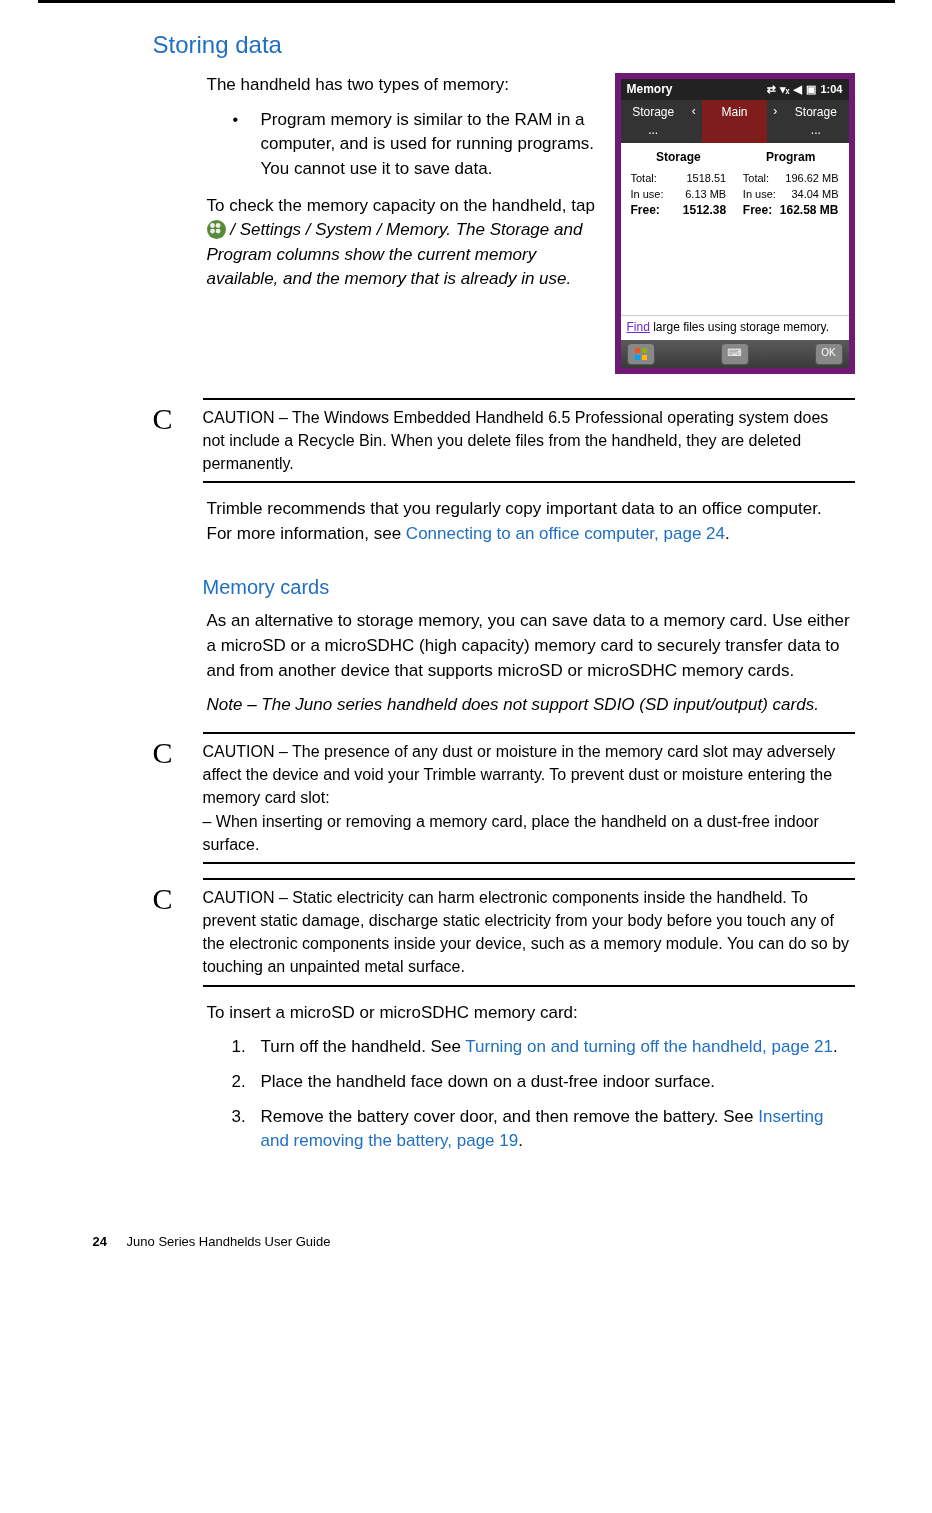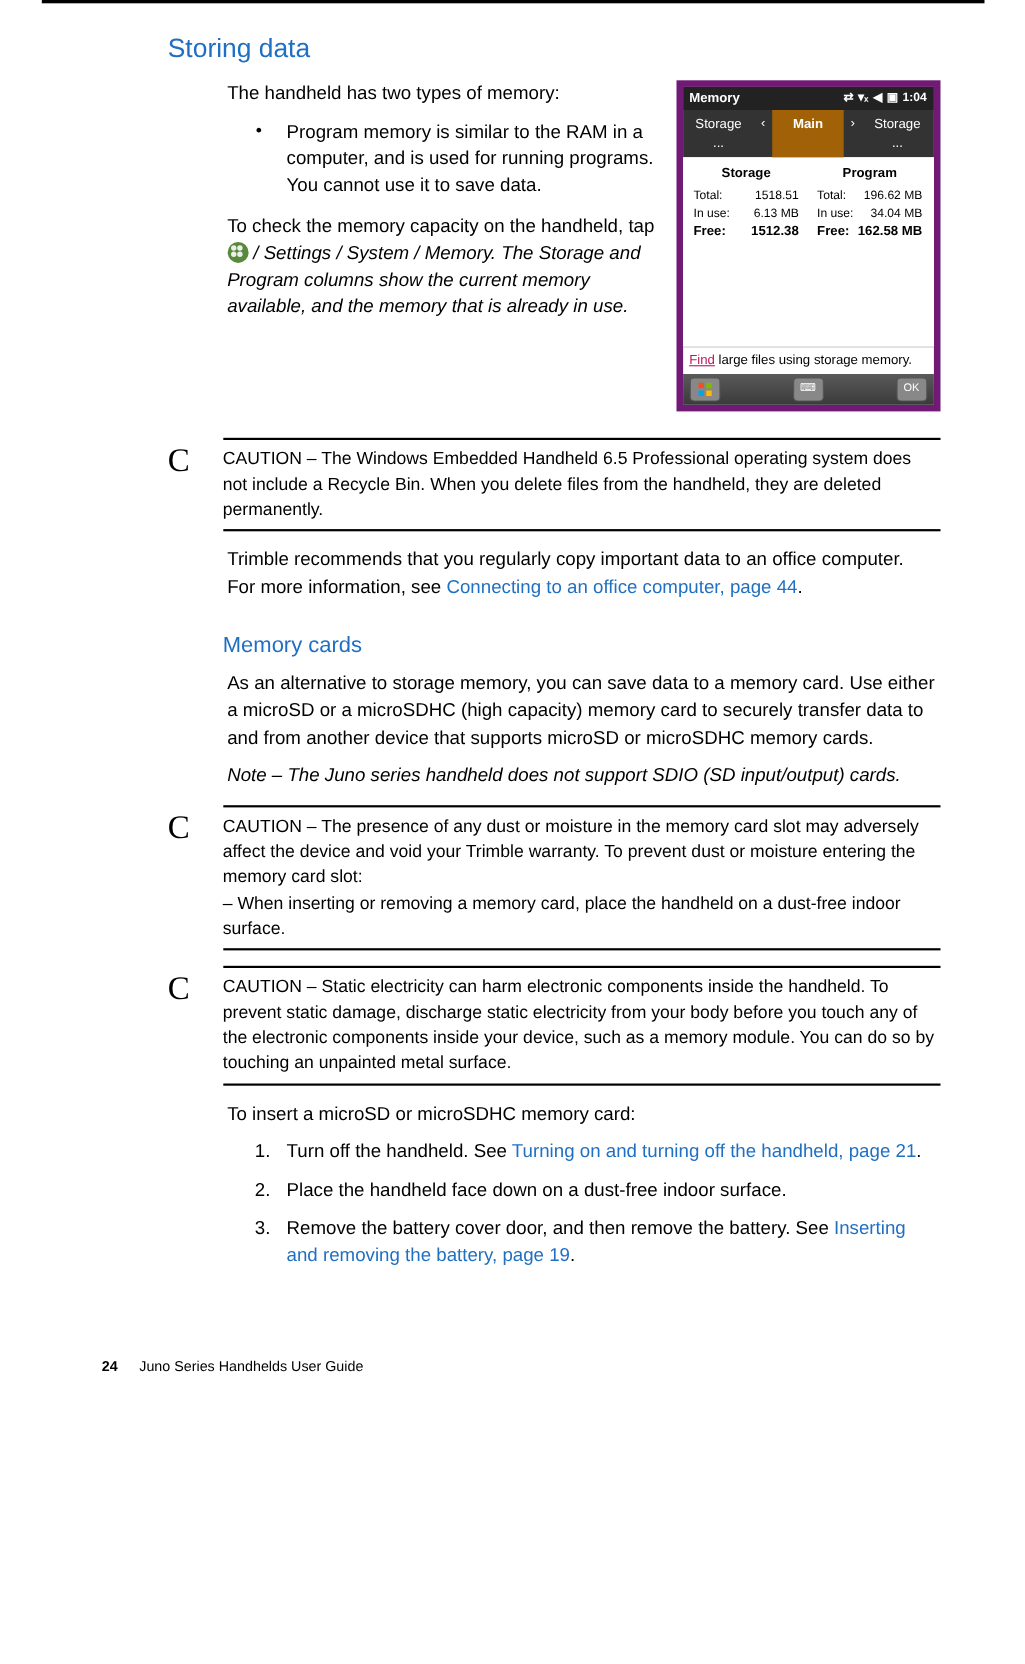--- a/index.html
+++ b/index.html
@@ -112,29 +112,29 @@
   }
   .wm-status-icons { display: flex; gap: 4px; align-items: center; font-size: 11px; }
   .wm-tabs {
     display: flex;
     background: #333;
     color: #fff;
     font-size: 12px;
     align-items: stretch;
   }
   .wm-tab { padding: 4px 6px; flex: 1; text-align: center; }
-  .wm-tab.active { background: #a16207; font-weight: bold; }
+  .wm-tab.active { background: #7f1d1d; font-weight: normal; }
   .wm-chevron { width: 16px; text-align: center; padding-top: 3px; }
   .wm-body { padding: 6px; min-height: 160px; background: #fff; }
   .wm-columns { display: flex; justify-content: space-between; }
   .wm-col { width: 48%; }
   .wm-col b { display: block; text-align: center; font-size: 12px; margin-bottom: 4px; }
   .wm-row { display: flex; justify-content: space-between; font-size: 11px; padding: 0 4px; }
   .wm-link-row { padding: 3px 6px; font-size: 12px; border-top: 1px solid #ccc; }
-  .wm-link { color: #be185d; text-decoration: underline; }
+  .wm-link { color: #6d28d9; text-decoration: underline; }
   .wm-bottombar {
     background: #4a4a4a;
     background: linear-gradient(#5a5a5a, #3a3a3a);
     padding: 2px 6px;
     display: flex;
     justify-content: space-between;
     align-items: center;
     height: 24px;
   }
   .wm-btn {
@@ -266,21 +266,21 @@
 
     </div>
 
     <div class="caution-block">
       <div class="caution-icon">C</div>
       <div class="caution-body">CAUTION – The Windows Embedded Handheld 6.5 Professional operating system does not include a Recycle Bin. When you delete files from the handheld, they are deleted permanently.</div>
     </div>
 
     <div class="body-text">
       <p>
-        <span>Trimble recommends that you regularly copy important data to an office computer. For more information, see </span><span class="link">Connecting to an office computer, page 44</span><span>.</span>
+        <span>Trimble recommends that you regularly copy important data to an office computer. For more information, see </span><span class="link">Connecting to an office computer, page 24</span><span>.</span>
       </p>
     </div>
 
     <h3 class="subsection">Memory cards</h3>
 
     <div class="body-text">
       <p>As an alternative to storage memory, you can save data to a memory card. Use either a microSD or a microSDHC (high capacity) memory card to securely transfer data to and from another device that supports microSD or microSDHC memory cards.</p>
       <p class="italic">Note – The Juno series handheld does not support SDIO (SD input/output) cards.</p>
     </div>
 

